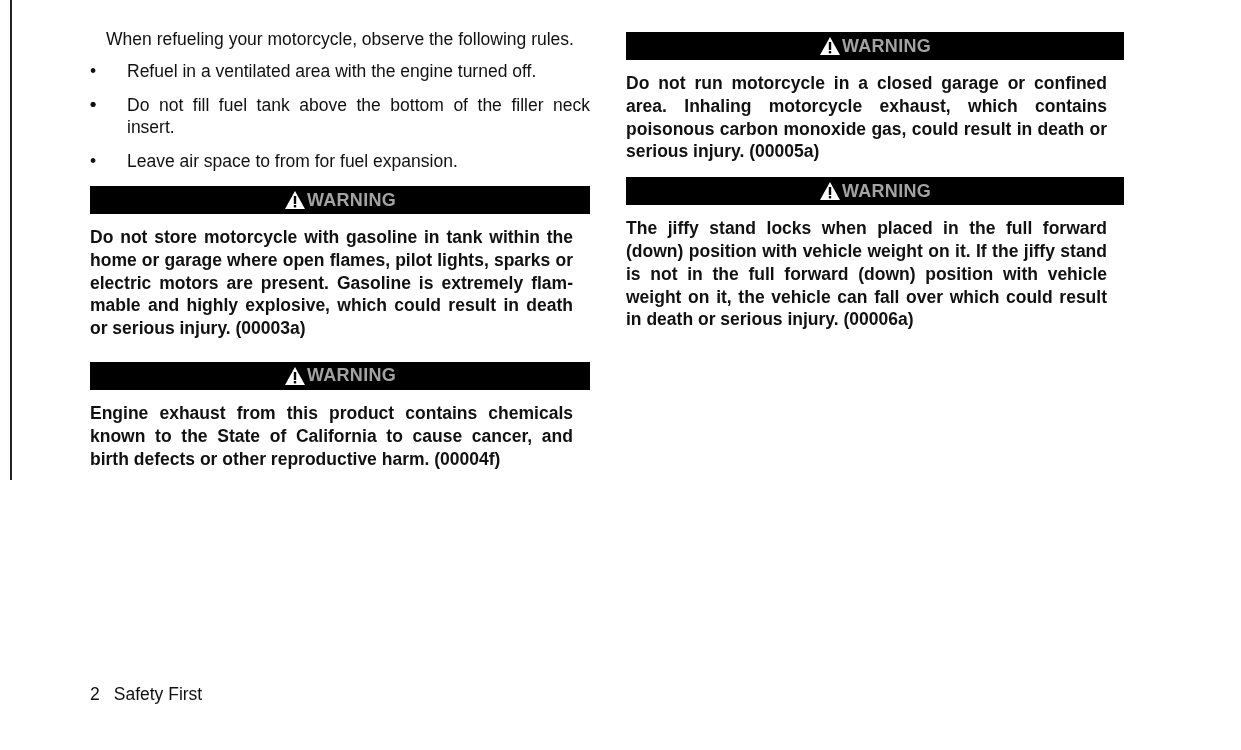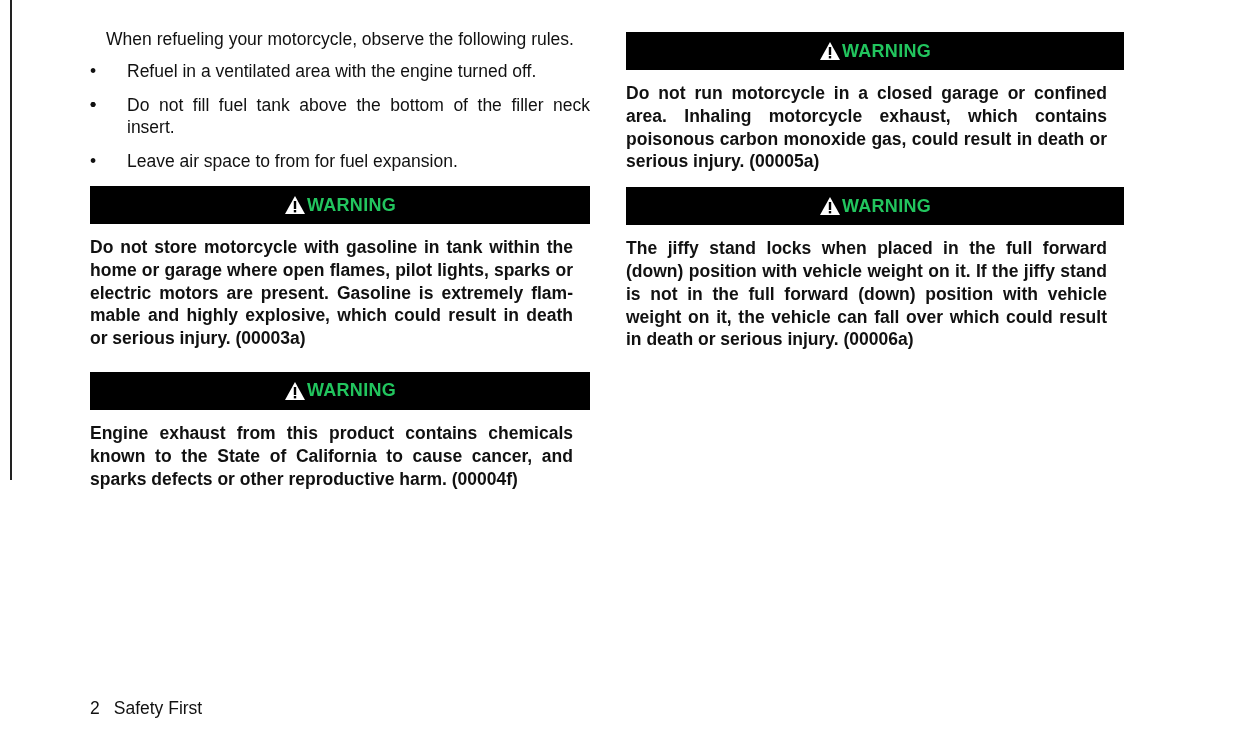--- a/index.html
+++ b/index.html
@@ -14,30 +14,30 @@
   .col-left { left: 90px; top: 28px; width: 500px; }
   .col-right { left: 626px; top: 32px; width: 498px; }
   .intro { font-size: 17.5px; line-height: 22px; margin: 0 0 10px 0; text-align: center; }
   ul.rules { list-style: none; margin: 0; padding: 0; }
   ul.rules li {
     position: relative; padding-left: 37px; font-size: 17.5px; line-height: 22px;
     margin-bottom: 12px; text-align: justify;
   }
   ul.rules li .bullet { position: absolute; left: 0; top: 0; }
   .warn-bar {
-    background: #000; color: #22c55e; height: 38px; display: flex; align-items: center;
+    background: #000; color: #a3a3a3; height: 28px; display: flex; align-items: center;
     justify-content: center; font-weight: bold; font-size: 18px; letter-spacing: 0.3px;
   }
   .warn-bar svg { width: 22px; height: 20px; margin-right: 1px; }
   .warn-text {
     font-weight: bold; font-size: 17.5px; line-height: 22.8px; text-align: justify;
     margin: 12px 17px 0 0;
   }
   .footer {
-    position: absolute; left: 90px; top: 684px; font-size: 17.5px; margin-top: 14px;
+    position: absolute; left: 90px; top: 684px; font-size: 17.5px;
   }
   .footer .num { margin-right: 14px; }
 </style>
 </head>
 <body>
 
 <div class="margin-line"></div>
 
 <div class="col col-left">
   <p class="intro">When refueling your motorcycle, observe the following rules.</p>
@@ -63,21 +63,21 @@
 
   <div style="margin-top:22px">
     <div class="warn-bar">
       <svg viewBox="0 0 22 20">
           <path d="M11 1 L21 19 L1 19 Z" fill="#fff"></path>
           <rect x="9.8" y="6" width="2.4" height="8" fill="#000"></rect>
           <rect x="9.8" y="15" width="2.4" height="2.4" fill="#000"></rect>
         </svg>
       <span>WARNING</span>
     </div>
-    <p class="warn-text">Engine exhaust from this product contains chemicals known to the State of California to cause cancer, and sparks defects or other reproductive harm. (00004f)</p>
+    <p class="warn-text">Engine exhaust from this product contains chemicals known to the State of California to cause cancer, and birth defects or other reproductive harm. (00004f)</p>
   </div>
 </div>
 
 <div class="col col-right">
   <div>
     <div class="warn-bar">
       <svg viewBox="0 0 22 20">
           <path d="M11 1 L21 19 L1 19 Z" fill="#fff"></path>
           <rect x="9.8" y="6" width="2.4" height="8" fill="#000"></rect>
           <rect x="9.8" y="15" width="2.4" height="2.4" fill="#000"></rect>

